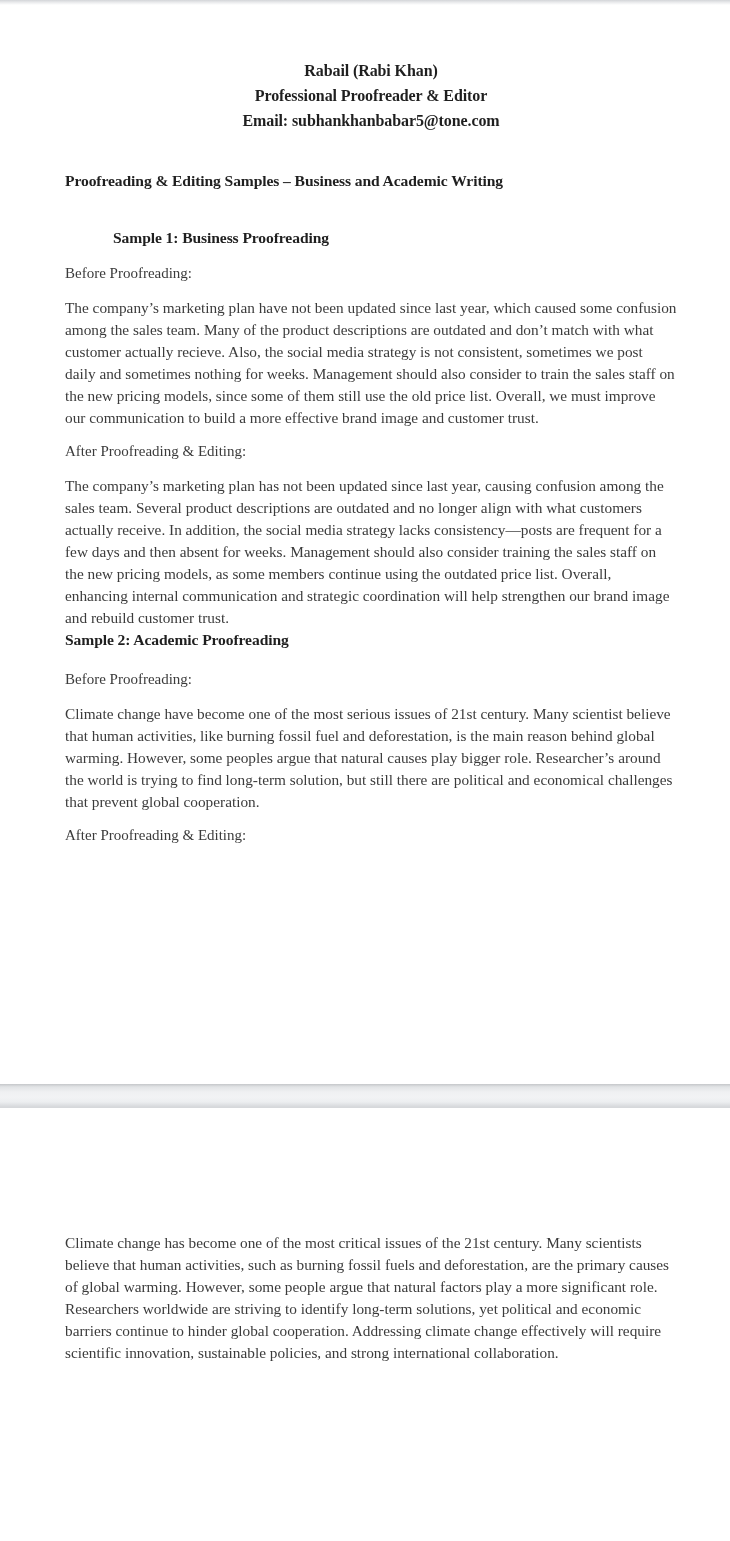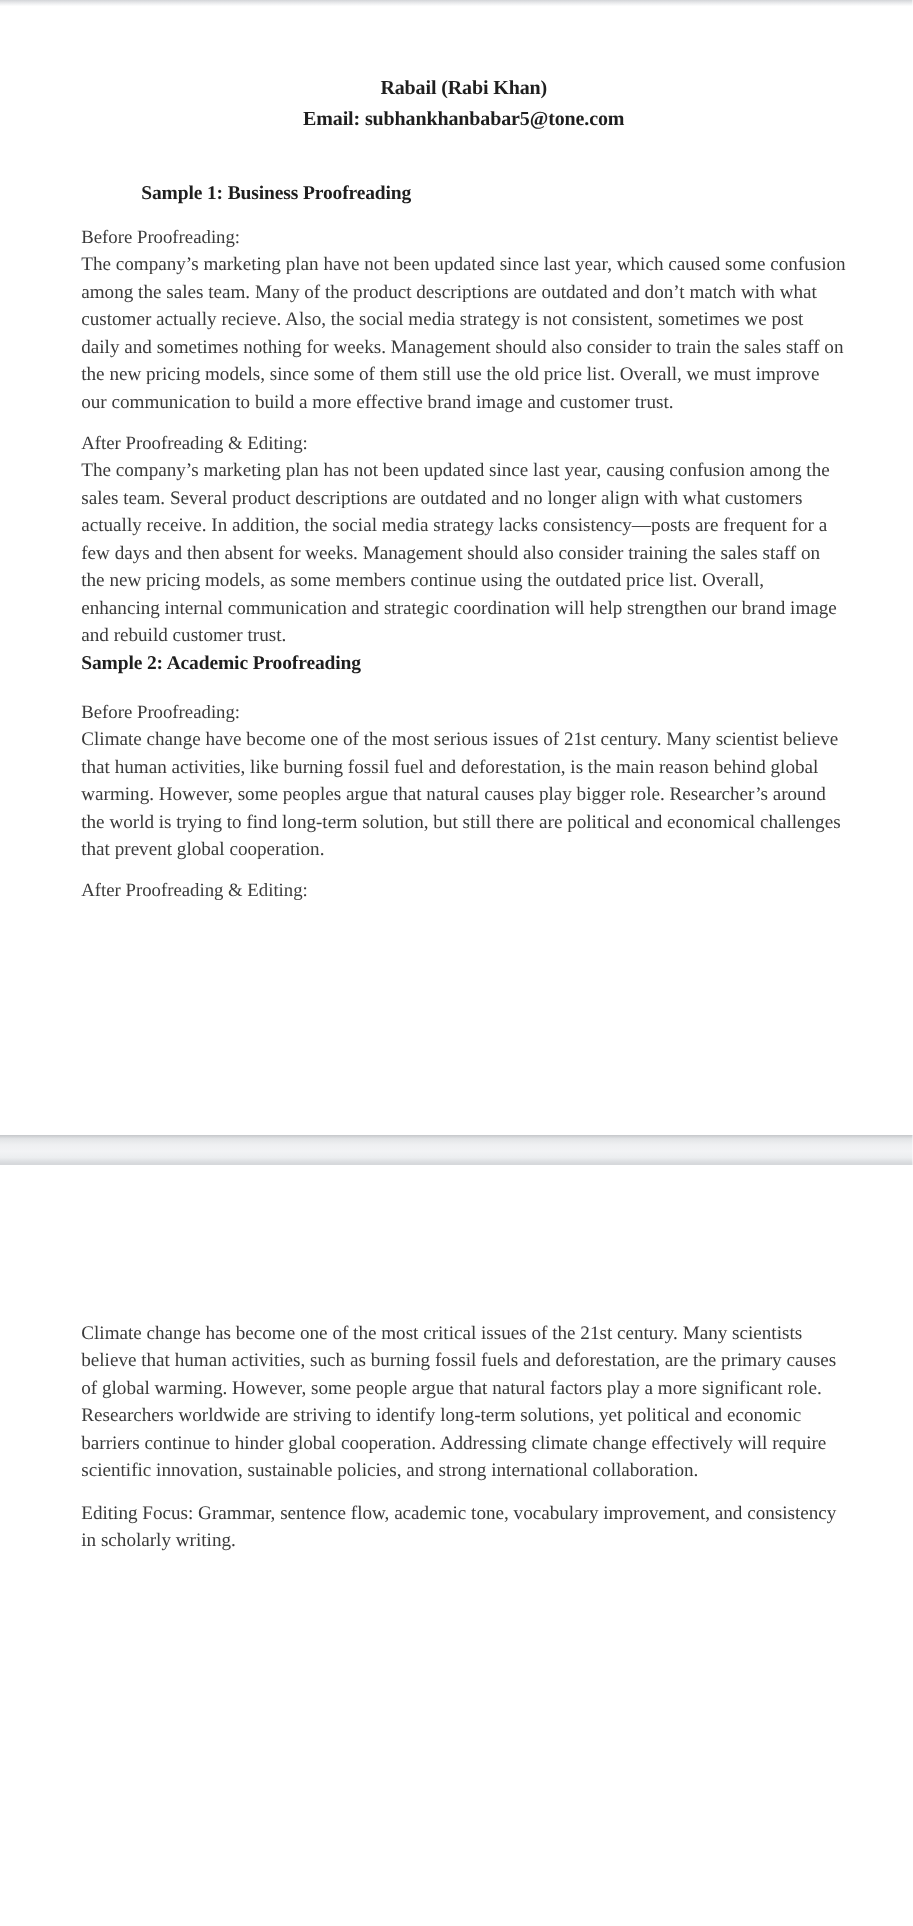--- a/index.html
+++ b/index.html
@@ -26,21 +26,21 @@
     top: 0; left: 0; right: 0;
     height: 5px;
     background: linear-gradient(to bottom, #d3d5d8 0%, #e9eaec 45%, rgba(255,255,255,0) 100%);
     pointer-events: none;
   }
   .page {
     box-sizing: border-box;
     background: #ffffff;
   }
   .page-1 {
-    height: 908px;
+    height: 1084px;
     padding: 58px 53px 0 65px;
   }
   .page-2 {
     height: 328px;
     padding: 124px 53px 0 65px;
   }
   
   .page-gap {
     height: 24px;
     background: linear-gradient(to bottom,
@@ -70,41 +70,43 @@
   }
   .label {
     font-size: 15px;
     line-height: 21px;
   }
   .para {
     font-size: 15.3px;
     line-height: 22px;
   }
   .mt-8  { margin-top: 12px; }
-  .mt-13 { }
+  .mt-13 { margin-top: 13px; }
   .mt-15 { margin-top: 15px; }
   .mt-19 { margin-top: 19px; }
   .mt-29 { }
   .mt-36 { margin-top: 36px; margin-left: 48px; }
   .mt-37 { margin-top: 37px; }
 </style>
 </head>
 <body>
 
 <div class="viewer">
 
   <div class="top-shadow"></div>
 
   <div class="page page-1">
 
     <div class="doc-header">
       <div>Rabail (Rabi Khan)</div>
+      <div>Professional Proofreader &amp; Editor</div>
       <div>Email: subhankhanbabar5@tone.com</div>
     </div>
 
+    <div class="doc-title mt-37">Proofreading &amp; Editing Samples – Business and Academic Writing</div>
 
     <div class="sample-heading mt-36">Sample 1: Business Proofreading</div>
 
     <div class="label mt-15">Before Proofreading:</div>
 
     <div class="para mt-13">The company’s marketing plan have not been updated since last year, which caused some confusion among the sales team. Many of the product descriptions are outdated and don’t match with what customer actually recieve. Also, the social media strategy is not consistent, sometimes we post daily and sometimes nothing for weeks. Management should also consider to train the sales staff on the new pricing models, since some of them still use the old price list. Overall, we must improve our communication to build a more effective brand image and customer trust.</div>
 
     <div class="label mt-8">After Proofreading &amp; Editing:</div>
 
     <div class="para mt-13">The company’s marketing plan has not been updated since last year, causing confusion among the sales team. Several product descriptions are outdated and no longer align with what customers actually receive. In addition, the social media strategy lacks consistency—posts are frequent for a few days and then absent for weeks. Management should also consider training the sales staff on the new pricing models, as some members continue using the outdated price list. Overall, enhancing internal communication and strategic coordination will help strengthen our brand image and rebuild customer trust.</div>
@@ -119,17 +121,16 @@
     <div class="label mt-8">After Proofreading &amp; Editing:</div>
 
   </div>
 
   <div class="page-gap"></div>
 
   <div class="page page-2">
 
     <div class="para">Climate change has become one of the most critical issues of the 21st century. Many scientists believe that human activities, such as burning fossil fuels and deforestation, are the primary causes of global warming. However, some people argue that natural factors play a more significant role. Researchers worldwide are striving to identify long-term solutions, yet political and economic barriers continue to hinder global cooperation. Addressing climate change effectively will require scientific innovation, sustainable policies, and strong international collaboration.</div>
 
-    <div class="para mt-8">Editing Focus: Grammar, sentence flow, academic tone, vocabulary improvement, and consistency in scholarly writing.</div>
 
   </div>
 
 </div>
 
 </body></html>

